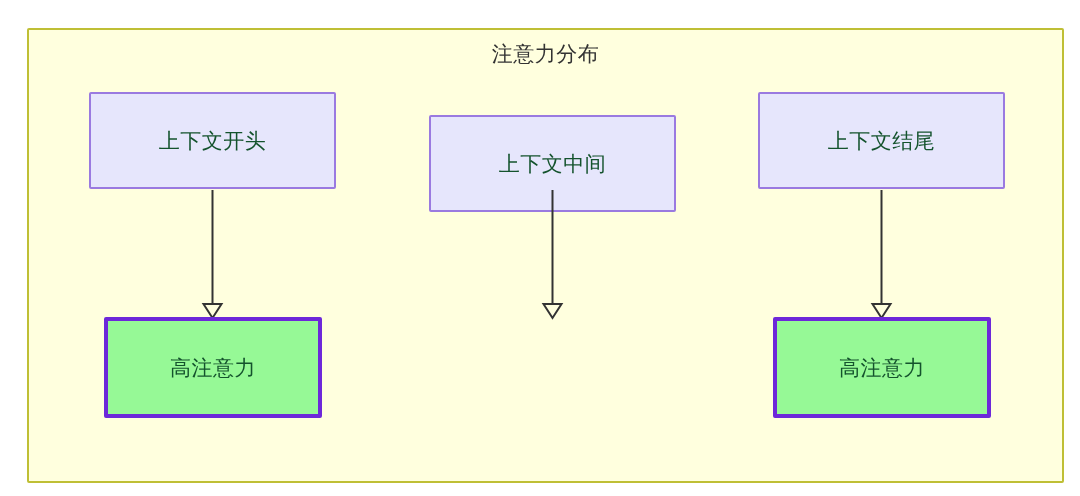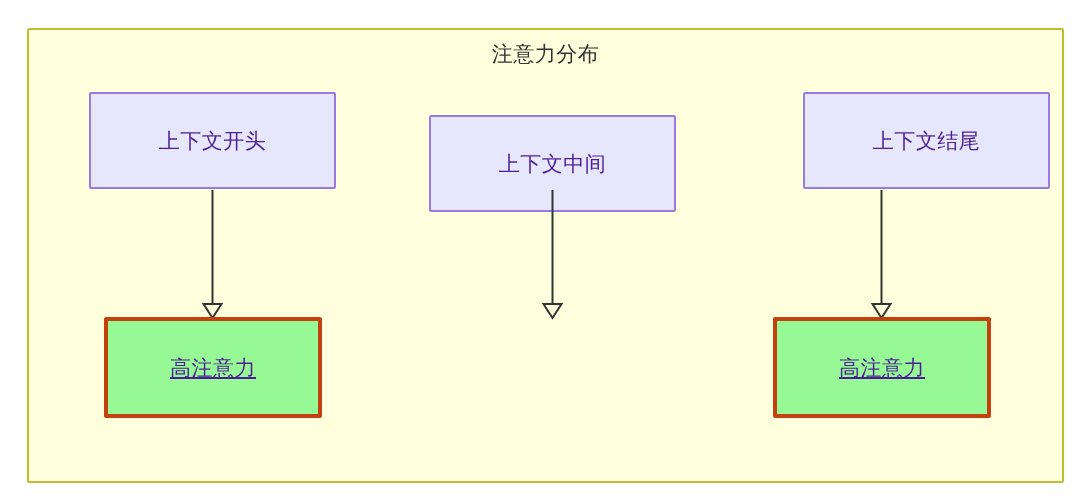--- a/index.html
+++ b/index.html
@@ -43,48 +43,47 @@
     white-space: nowrap;
   }
   
   .node {
     position: absolute;
     box-sizing: border-box;
     display: flex;
     align-items: center;
     justify-content: center;
     font-size: 21px;
-    color: #4c1d95;
+    color: #14532d;
     letter-spacing: 0.5px;
     white-space: nowrap;
   }
   .node.top {
     width: 247px;
     height: 97px;
     background: #e6e6fc;
     border: 2px solid #9a7ae0;
     border-radius: 2px;
   }
   .node.result {
     width: 218px;
     height: 101px;
-    border: 4px solid #c2410c;
+    border: 4px solid #6d28d9;
     border-radius: 2px;
-    text-decoration: underline;
   }
   .node.result.high {
     background: #96f996;
   }
   .node.result.low {
     background: #fa9696;
   }
   
   .top-1 { left: 89px;  top: 92px; }
   .top-2 { left: 429px; top: 92px; margin-top: 23px; }
-  .top-3 { left: 758px; top: 92px; margin-left: 45px; }
+  .top-3 { left: 758px; top: 92px; }
   
   .res-1 { left: 104px; top: 317px; }
   .res-2 { left: 444px; top: 317px; }
   .res-3 { left: 773px; top: 317px; }
 
   
   .arrow-layer {
     position: absolute;
     left: 0;
     top: 0;

